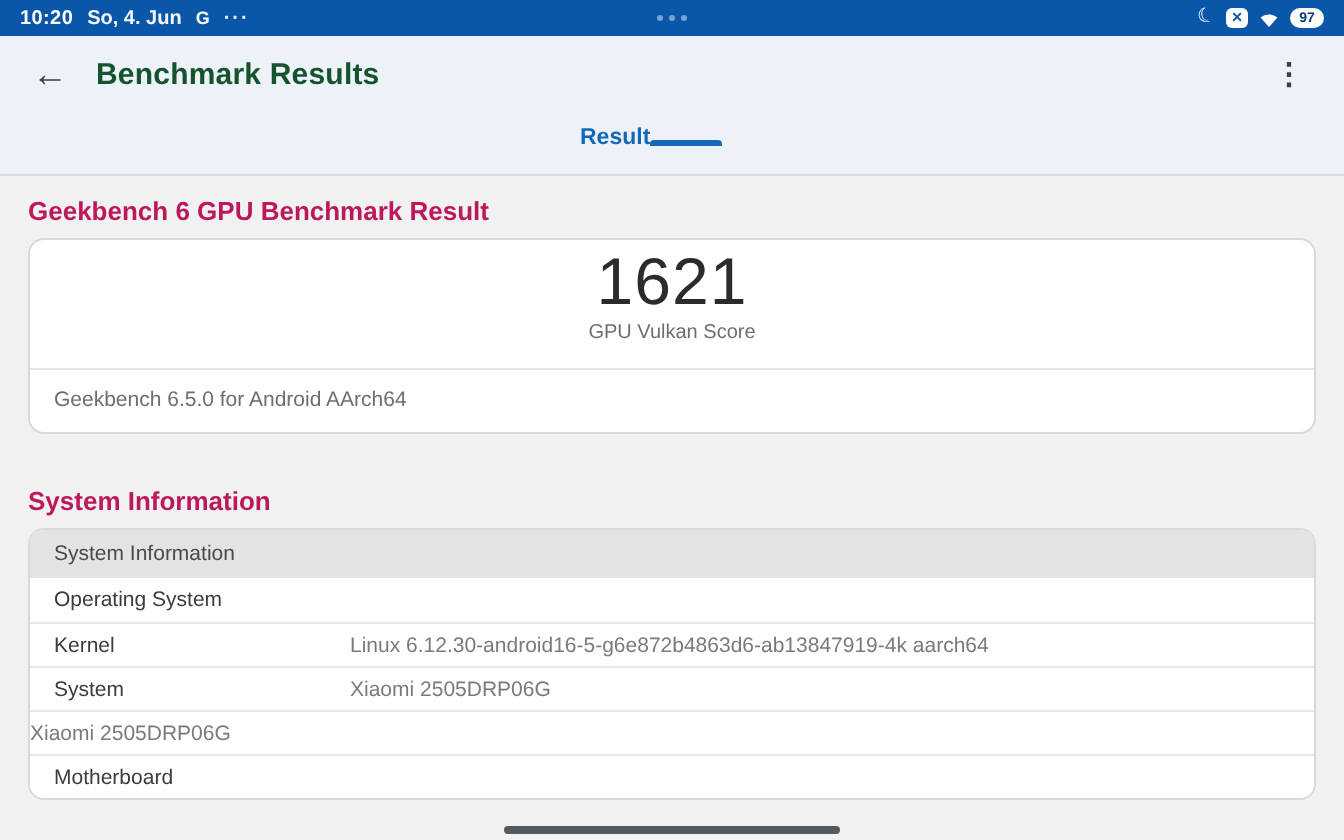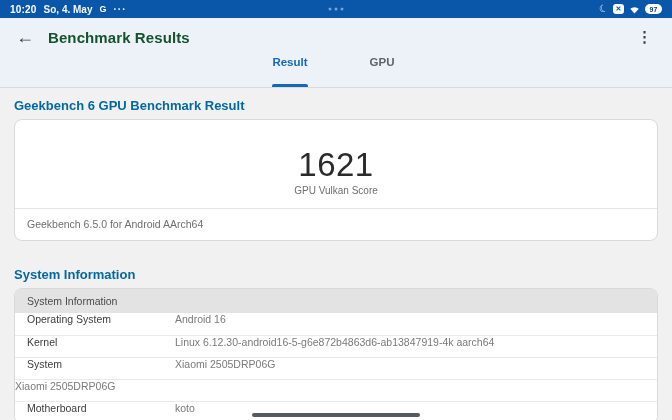--- a/index.html
+++ b/index.html
@@ -27,57 +27,57 @@
 
   
   .header { height:38px; background:#ecf2f8; display:flex; align-items:center; padding:0 20px 0 16px; }
   .back { font-size:18px; color:#3c4043; margin-right:14px; cursor:pointer; line-height:1; }
   .title { font-size:15px; color:#14532d; font-weight:bold; letter-spacing:.1px; }
   .kebab { margin-left:auto; font-size:15px; color:#3c4043; font-weight:bold; cursor:pointer; }
 
   
   .tabbar { height:32px; background:#ecf2f8; display:flex; justify-content:center; align-items:stretch;
             border-bottom:1px solid #d8dcdf; }
-  .tab { width:92px; display:flex; flex-direction:column; align-items:center; justify-content:space-between;
+  .tab { width:92px; display:flex; flex-direction:row; align-items:center; justify-content:flex-start;
          cursor:pointer; padding-bottom:0; }
   .tab .lbl { font-size:11.5px; color:#5f6368; font-weight:bold; padding-bottom:5px; }
   .tab.active .lbl { color:#1568b8; }
   .tab .ind { height:3px; width:36px; border-radius:2px 2px 0 0; background:transparent; }
   .tab.active .ind { background:#1568b8; }
 
   
-  .section-h { font-size:13px; color:#0369a1; font-weight:bold; margin:10px 14px 6px 14px; }
+  .section-h { font-size:13px; color:#be185d; font-weight:bold; margin:10px 14px 6px 14px; }
   .card { background:#fff; border:1px solid #d9d9d9; border-radius:8px; margin:0 14px; overflow:hidden; }
 
   .score-card { margin-top:2px; }
-  .score-wrap { text-align:center; padding:26px 0 12px 0; }
+  .score-wrap { text-align:center; padding:2px 0 12px 0; }
   .score { font-size:33px; color:#2b2b2b; letter-spacing:.5px; }
   .score-label { font-size:10px; color:#6e6e6e; margin-top:1px; }
   .card-div { border-top:1px solid #e6e6e6; }
   .card-foot { font-size:10.5px; color:#6e6e6e; padding:9px 20px 10px 12px; }
 
   .sys-heading { margin-top:26px; }
   .sys-card .t-head { background:#e3e3e3; font-size:10.5px; color:#4a4a4a; padding:6px 12px; }
-  .t-row { display:flex; height:22px; border-top:1px solid #eaeaea; background:#fff; }
+  .t-row { display:flex; align-items:center; height:22px; border-top:1px solid #eaeaea; background:#fff; }
   .t-label { width:160px; padding-left:12px; font-size:10.5px; color:#3c3c3c; }
   .t-value { flex:1; font-size:10.5px; color:#7a7a7a; white-space:nowrap; overflow:hidden; }
 
   
   .home-bar { position:absolute; bottom:3px; left:50%; transform:translateX(-50%);
               width:168px; height:4px; border-radius:2px; background:#555a5e; cursor:pointer; }
 </style>
 </head>
 <body>
 
 <div class="screen">
 
   <div class="statusbar">
     <div class="sb-left">
       <span class="sb-time">10:20</span>
-      <span class="sb-date">So, 4. May</span>
+      <span class="sb-date">So, 4. Jun</span>
       <span class="sb-g">G</span>
       <span class="sb-more">···</span>
     </div>
     <div class="sb-center">
         <i></i>
         <i></i>
         <i></i>
       </div>
     <div class="sb-right">
       <span class="moon">☾</span>
@@ -95,58 +95,52 @@
     <span class="back">←</span>
     <span class="title">Benchmark Results</span>
     <span class="kebab">⋮</span>
   </div>
 
   <div class="tabbar">
     <div class="tab active">
       <span class="lbl">Result</span>
       <span class="ind"></span>
     </div>
-    <div class="tab">
-      <span class="lbl">GPU</span>
-      <span class="ind"></span>
-    </div>
   </div>
 
   <div class="section-h">Geekbench 6 GPU Benchmark Result</div>
 
   <div class="card score-card">
     <div class="score-wrap">
       <div class="score">1621</div>
       <div class="score-label">GPU Vulkan Score</div>
     </div>
     <div class="card-div"></div>
     <div class="card-foot">Geekbench 6.5.0 for Android AArch64</div>
   </div>
 
   <div class="section-h sys-heading">System Information</div>
 
   <div class="card sys-card">
     <div class="t-head">System Information</div>
 
     <div class="t-row" style="border-top:none;">
       <span class="t-label">Operating System</span>
-      <span class="t-value">Android 16</span>
     </div>
     <div class="t-row">
       <span class="t-label">Kernel</span>
       <span class="t-value">Linux 6.12.30-android16-5-g6e872b4863d6-ab13847919-4k aarch64</span>
     </div>
     <div class="t-row">
       <span class="t-label">System</span>
       <span class="t-value">Xiaomi 2505DRP06G</span>
     </div>
     <div class="t-row">
       <span class="t-value">Xiaomi 2505DRP06G</span>
     </div>
     <div class="t-row">
       <span class="t-label">Motherboard</span>
-      <span class="t-value">koto</span>
     </div>
   </div>
 
   <div class="home-bar"></div>
 
 </div>
 
 </body></html>

